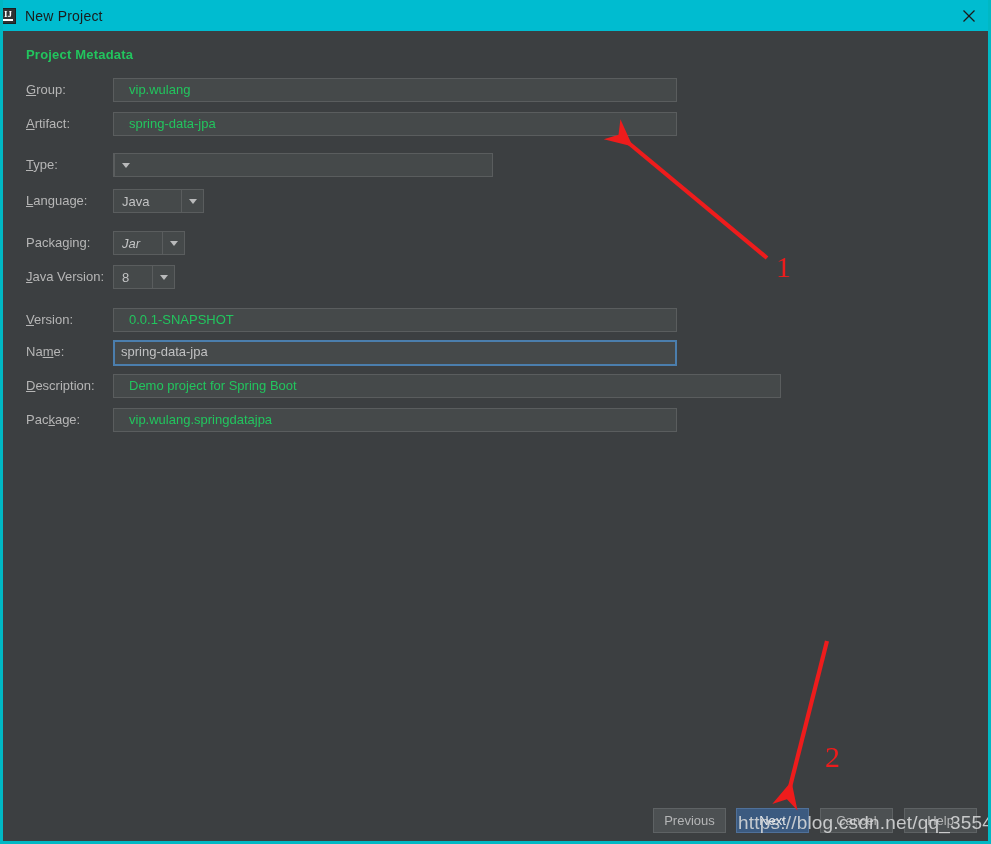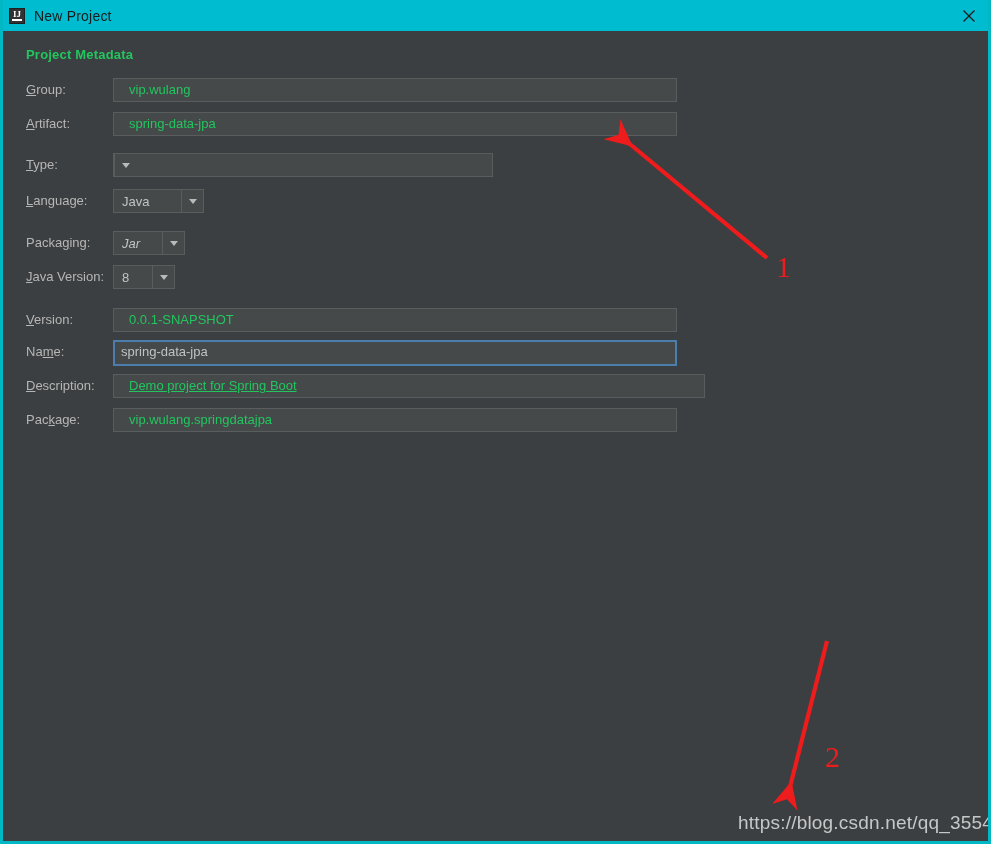--- a/index.html
+++ b/index.html
@@ -28,21 +28,20 @@
     top: 0;
     width: 991px;
     height: 31px;
     background: #00bcd0;
     display: flex;
     align-items: center;
   }
   #win-icon {
     width: 16px;
     height: 16px;
-    margin-left: 9px;
     margin-right: 9px;
     background: #2f3133;
     border: 1px solid #1d1f20;
     box-sizing: border-box;
     position: relative;
   }
   #win-icon .ij-letters {
     position: absolute;
     top: 1px;
     left: 0;
@@ -301,28 +300,34 @@
       <div class="field" style="width:564px;">0.0.1-SNAPSHOT</div>
     </div>
 
     <div class="row" style="top:309px;">
       <div class="lbl">Na<span class="mn">m</span>e:</div>
       <div class="field focused" style="width:564px;height:26px;">spring-data-jpa</div>
     </div>
 
     <div class="row" style="top:343px;">
       <div class="lbl"><span class="mn">D</span>escription:</div>
-      <div class="field" style="width:592px;text-decoration:underline;">Demo project for Spring Boot</div>
+      <div class="field" style="width:668px;">Demo project for Spring Boot</div>
     </div>
 
     <div class="row" style="top:377px;">
       <div class="lbl">Pac<span class="mn">k</span>age:</div>
       <div class="field" style="width:564px;">vip.wulang.springdatajpa</div>
     </div>
 
+    <div id="buttonbar">
+      <div class="btn" style="left:650px;width:73px;">Previous</div>
+      <div class="btn primary" style="left:733px;width:73px;">Next</div>
+      <div class="btn" style="left:817px;width:73px;">Cancel</div>
+      <div class="btn" style="left:901px;width:73px;">Help</div>
+    </div>
 
   </div>
 
   <svg id="annotations" viewBox="0 0 991 844">
     <defs>
       <marker id="ah" markerWidth="7" markerHeight="7" refX="2.6" refY="3.5" orient="auto">
         <path d="M 6.6 0.4 L 0.2 3.5 L 6.6 6.6 L 4.6 3.5 Z" fill="#ee1c1c"></path>
       </marker>
     </defs>
     <line x1="764" y1="258" x2="622" y2="140" stroke="#ee1c1c" stroke-width="4.2" marker-end="url(#ah)"></line>

